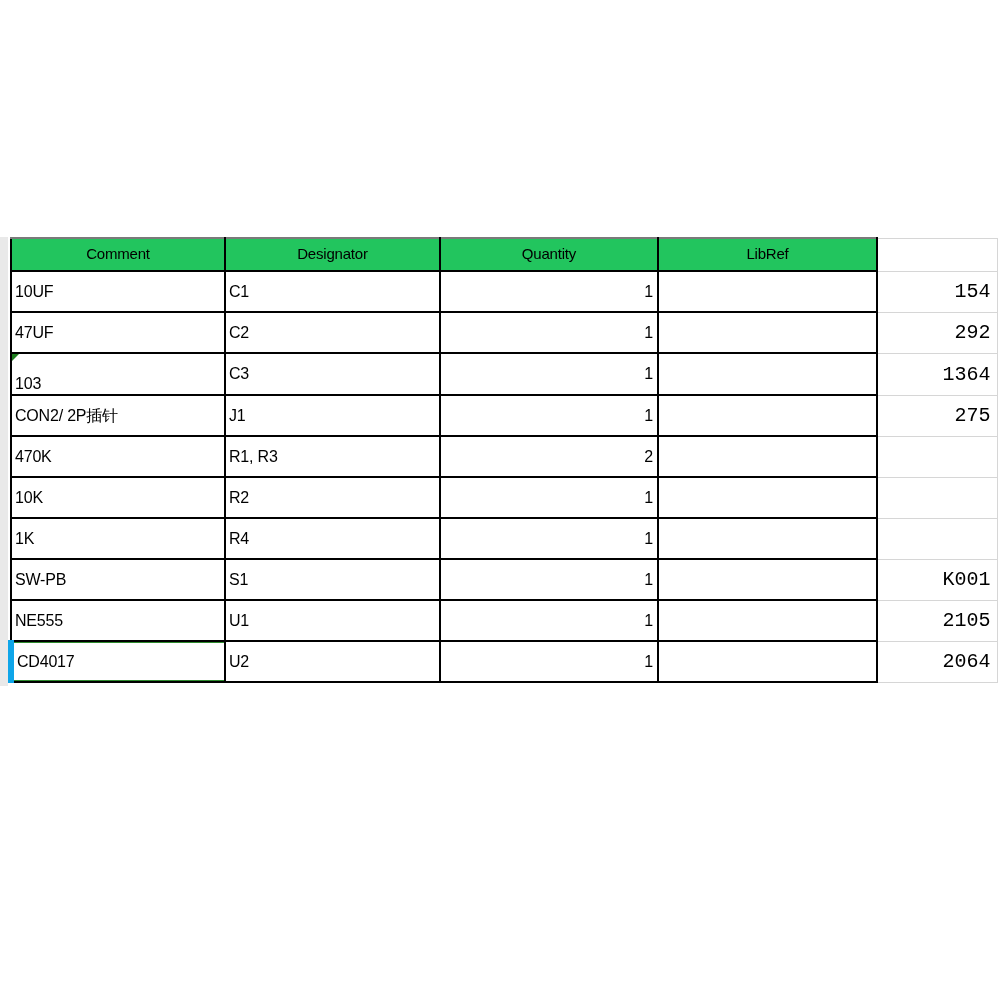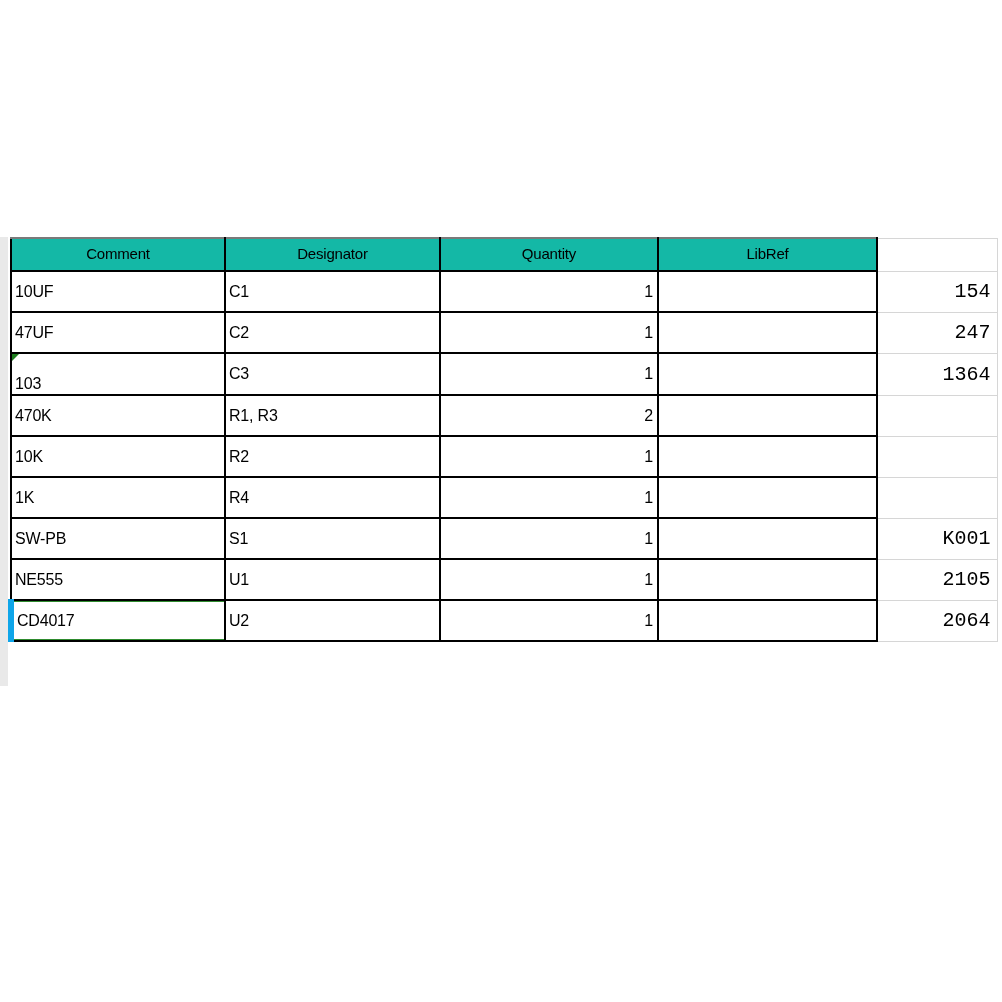--- a/index.html
+++ b/index.html
@@ -41,21 +41,21 @@
     font-size: 16px;
     letter-spacing: -0.2px;
     color: #000000;
     padding: 0 3px;
     vertical-align: middle;
     overflow: hidden;
     white-space: pre-line;
     line-height: 1.25;
   }
   th.main {
-    background: #14b8a6;
+    background: #22c55e;
     border-top: 2px solid #7a7a7a;
     font-size: 15px;
     font-weight: normal;
     text-align: center;
     white-space: nowrap;
   }
   td.qty {
     text-align: right;
     padding-right: 4px;
   }
@@ -122,30 +122,37 @@
           <td class="main">C1</td>
           <td class="main qty">1</td>
           <td class="main"></td>
           <td class="side">154</td>
         </tr>
         <tr class="row">
           <td class="main">47UF</td>
           <td class="main">C2</td>
           <td class="main qty">1</td>
           <td class="main"></td>
-          <td class="side">247</td>
+          <td class="side">292</td>
         </tr>
         <tr class="row">
           <td class="main err">
             <span class="tri"></span><span>103</span>
           </td>
           <td class="main">C3</td>
           <td class="main qty">1</td>
           <td class="main"></td>
           <td class="side">1364</td>
+        </tr>
+        <tr class="row">
+          <td class="main">CON2/ 2P插针</td>
+          <td class="main">J1</td>
+          <td class="main qty">1</td>
+          <td class="main"></td>
+          <td class="side">275</td>
         </tr>
         <tr class="row">
           <td class="main">470K</td>
           <td class="main">R1, R3</td>
           <td class="main qty">2</td>
           <td class="main"></td>
           <td class="side"></td>
         </tr>
         <tr class="row">
           <td class="main">10K</td>

